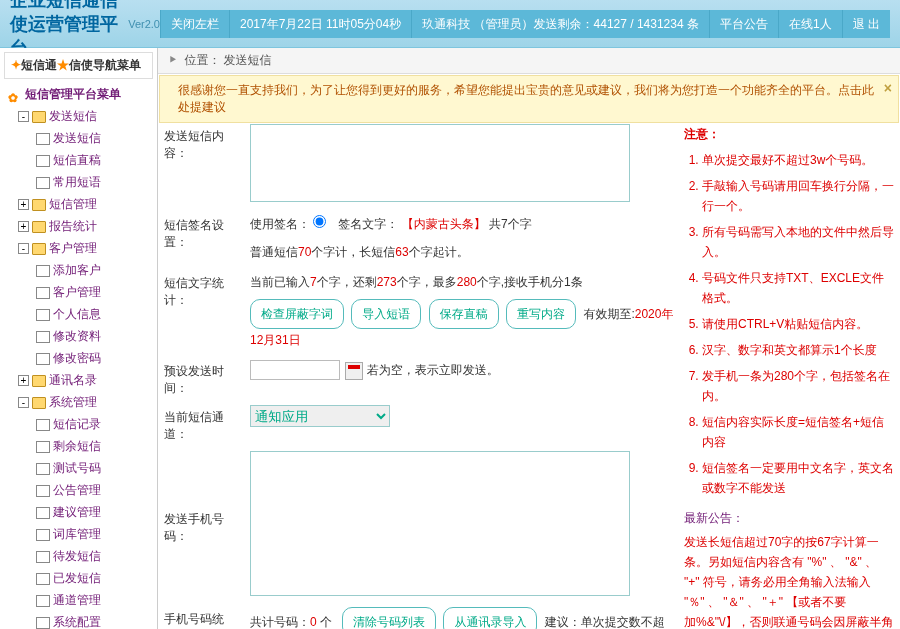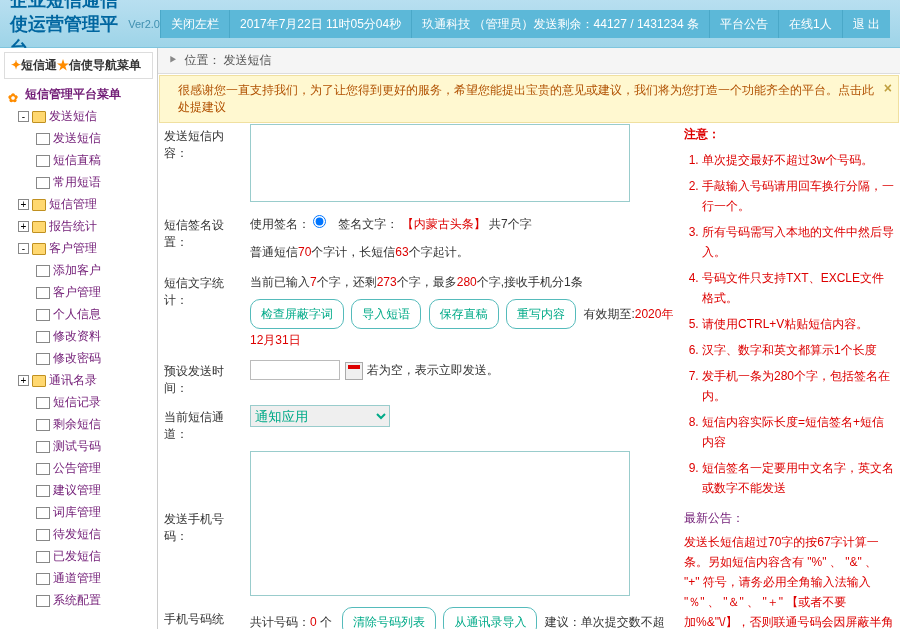--- a/index.html
+++ b/index.html
@@ -80,20 +80,21 @@
       <li class="lvl3"><span class="ico ico-page"></span><a>常用短语</a></li>
       <li class="lvl2"><span class="exp">+</span><span class="ico ico-folder"></span><a>短信管理</a></li>
       <li class="lvl2"><span class="exp">+</span><span class="ico ico-folder"></span><a>报告统计</a></li>
       <li class="lvl2"><span class="exp">-</span><span class="ico ico-folder"></span><a>客户管理</a></li>
       <li class="lvl3"><span class="ico ico-page"></span><a>添加客户</a></li>
       <li class="lvl3"><span class="ico ico-page"></span><a>客户管理</a></li>
       <li class="lvl3"><span class="ico ico-page"></span><a>个人信息</a></li>
       <li class="lvl3"><span class="ico ico-page"></span><a>修改资料</a></li>
       <li class="lvl3"><span class="ico ico-page"></span><a>修改密码</a></li>
       <li class="lvl2"><span class="exp">+</span><span class="ico ico-folder"></span><a>通讯名录</a></li>
+      <li class="lvl2"><span class="exp">-</span><span class="ico ico-folder"></span><a>系统管理</a></li>
       <li class="lvl3"><span class="ico ico-page"></span><a>短信记录</a></li>
       <li class="lvl3"><span class="ico ico-page"></span><a>剩余短信</a></li>
       <li class="lvl3"><span class="ico ico-page"></span><a>测试号码</a></li>
       <li class="lvl3"><span class="ico ico-page"></span><a>公告管理</a></li>
       <li class="lvl3"><span class="ico ico-page"></span><a>建议管理</a></li>
       <li class="lvl3"><span class="ico ico-page"></span><a>词库管理</a></li>
       <li class="lvl3"><span class="ico ico-page"></span><a>待发短信</a></li>
       <li class="lvl3"><span class="ico ico-page"></span><a>已发短信</a></li>
       <li class="lvl3"><span class="ico ico-page"></span><a>通道管理</a></li>
       <li class="lvl3"><span class="ico ico-page"></span><a>系统配置</a></li>

